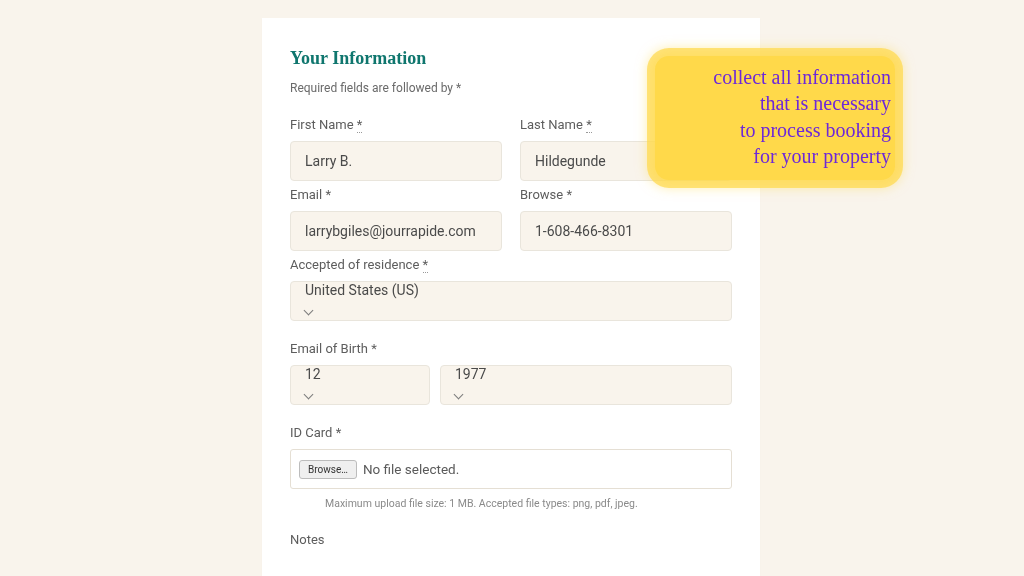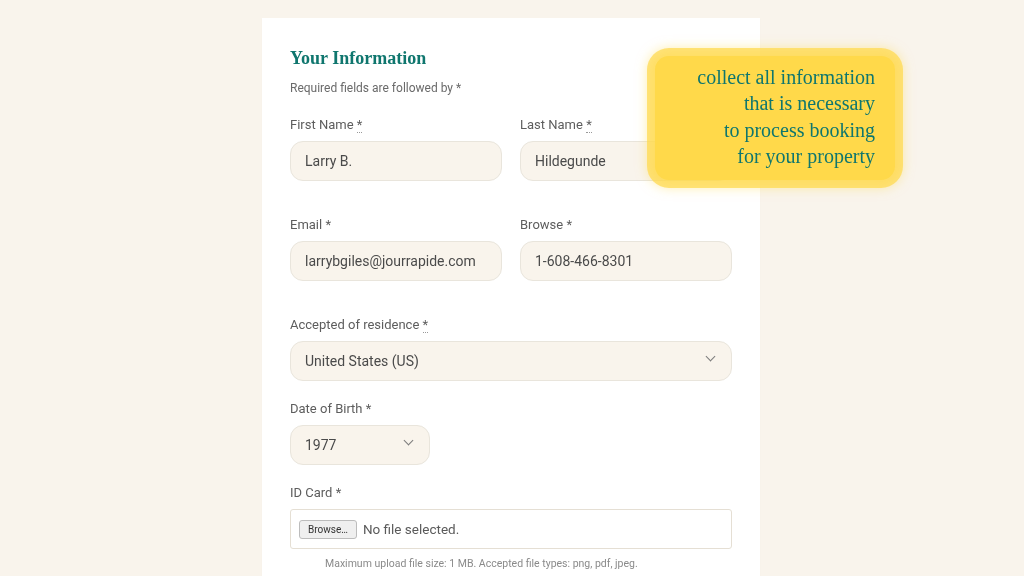--- a/index.html
+++ b/index.html
@@ -30,51 +30,52 @@
     font-size: 18px;
     color: #0f766e;
     margin-bottom: 12px;
   }
   .subtitle {
     font-size: 12px;
     color: #6a6a6a;
     margin-bottom: 22px;
   }
 
-  .row { display: flex; gap: 18px; margin-bottom: 36px; }
+  .row { display: flex; gap: 18px; margin-bottom: 6px; }
   .col { flex: 1; }
   .full { width: 100%; margin-bottom: 20px; }
 
   label.field-label {
     display: block;
     font-size: 13px;
     color: #5d5d5d;
     margin-bottom: 9px;
   }
   label.field-label .req { border-bottom: 1px dotted #999; }
 
   .input,
   .select-box {
     width: 100%;
     height: 40px;
     border: 1px solid #e9e5dc;
     background: #f9f4ec;
-    border-radius: 13px;
+    border-radius: 4px;
     padding: 0 14px;
     font-size: 14px;
     color: #4a4a4a;
     font-family: inherit;
   }
 
   .select-box {
     position: relative;
     display: flex;
-    align-items: center;
+    align-items: flex-start;
     justify-content: space-between;
     cursor: pointer;
+    flex-direction: column;
   }
   .chev {
     width: 10px; height: 10px;
     display: inline-block;
     position: relative;
   }
   .chev::before {
     content: "";
     position: absolute;
     inset: 0;
@@ -124,23 +125,23 @@
   
   .callout {
     position: absolute;
     left: 655px;
     top: 56px;
     width: 240px;
     text-align: right;
     font-family: "Comic Sans MS", "Marker Felt", "Segoe Script", cursive;
     font-size: 20px;
     line-height: 1.32;
-    color: #0f766e;
+    color: #6d28d9;
     background: #ffd94a;
-    padding: 8px 20px 10px 16px;
+    padding: 8px 4px 10px 16px;
     border-radius: 14px;
     filter: drop-shadow(0 0 6px rgba(255,215,60,0.55));
     box-shadow: 0 0 0 8px rgba(255,217,74,0.7);
   }
 </style>
 </head>
 <body>
 
 <div class="card">
 
@@ -180,22 +181,26 @@
       <span>Accepted of residence</span>
       <span class="req">*</span>
     </label>
     <div class="select-box">
       <span>United States (US)</span>
       <span class="chev"></span>
     </div>
   </div>
 
   <div class="full" style="margin-bottom:20px;">
-    <label class="field-label">Date of Birth *</label>
+    <label class="field-label">Email of Birth *</label>
     <div class="dob-row">
+      <div class="select-box">
+        <span>12</span>
+        <span class="chev"></span>
+      </div>
       <div class="select-box">
         <span>1977</span>
         <span class="chev"></span>
       </div>
     </div>
   </div>
 
   <div>
     <label class="field-label">ID Card *</label>
     <div class="file-box">

